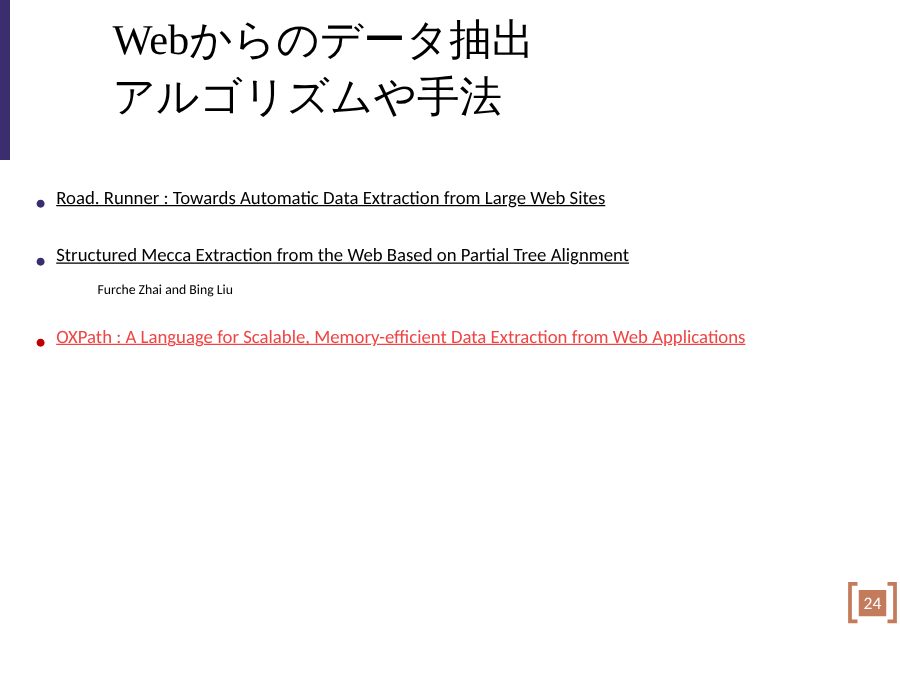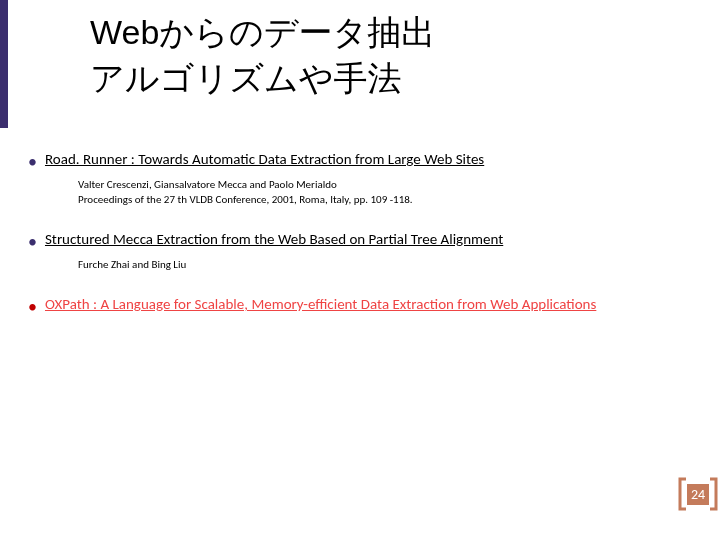--- a/index.html
+++ b/index.html
@@ -22,21 +22,21 @@
   .slide-title {
     position: absolute;
     top: 10px;
     left: 90px;
     right: 40px;
     font-size: 34px;
     font-weight: 400;
     color: #000;
     line-height: 1.35;
     text-align: left;
-    font-family: Liberation Sans, sans-serif;
+    font-family: Liberation Serif, serif;
   }
   .content {
     position: absolute;
     top: 150px;
     left: 28px;
     right: 28px;
   }
   .bullet-item {
     margin-bottom: 22px;
   }
@@ -63,21 +63,21 @@
   .citation {
     font-size: 11px;
     color: #000;
     line-height: 1.35;
     margin-left: 50px;
     margin-top: 4px;
   }
   .page-badge {
     position: absolute;
     right: 0px;
-    bottom: 28px;
+    bottom: 40px;
     width: 44px;
     height: 36px;
     display: flex;
     align-items: center;
     justify-content: center;
   }
   .page-badge svg {
     position: absolute;
     top: 0; left: 0;
   }
@@ -100,24 +100,20 @@
   <span>アルゴリズムや手法</span>
 </div>
 
 <div class="content">
 
   <div class="bullet-item">
     <div class="bullet-row">
       <span class="bullet">•</span>
       <span class="paper-title">Road. Runner : Towards Automatic Data Extraction from Large Web Sites</span>
     </div>
-    <div class="citation">
-      <span>Valter Crescenzi, Giansalvatore Mecca and Paolo Merialdo</span><br>
-      <span>Proceedings of the 27 th VLDB Conference, 2001, Roma, Italy, pp. 109 -118.</span>
-    </div>
   </div>
 
   <div class="bullet-item">
     <div class="bullet-row">
       <span class="bullet">•</span>
       <span class="paper-title">Structured Mecca Extraction from the Web Based on Partial Tree Alignment</span>
     </div>
     <div class="citation">
       <span>Furche Zhai and Bing Liu</span><br>
     </div>

